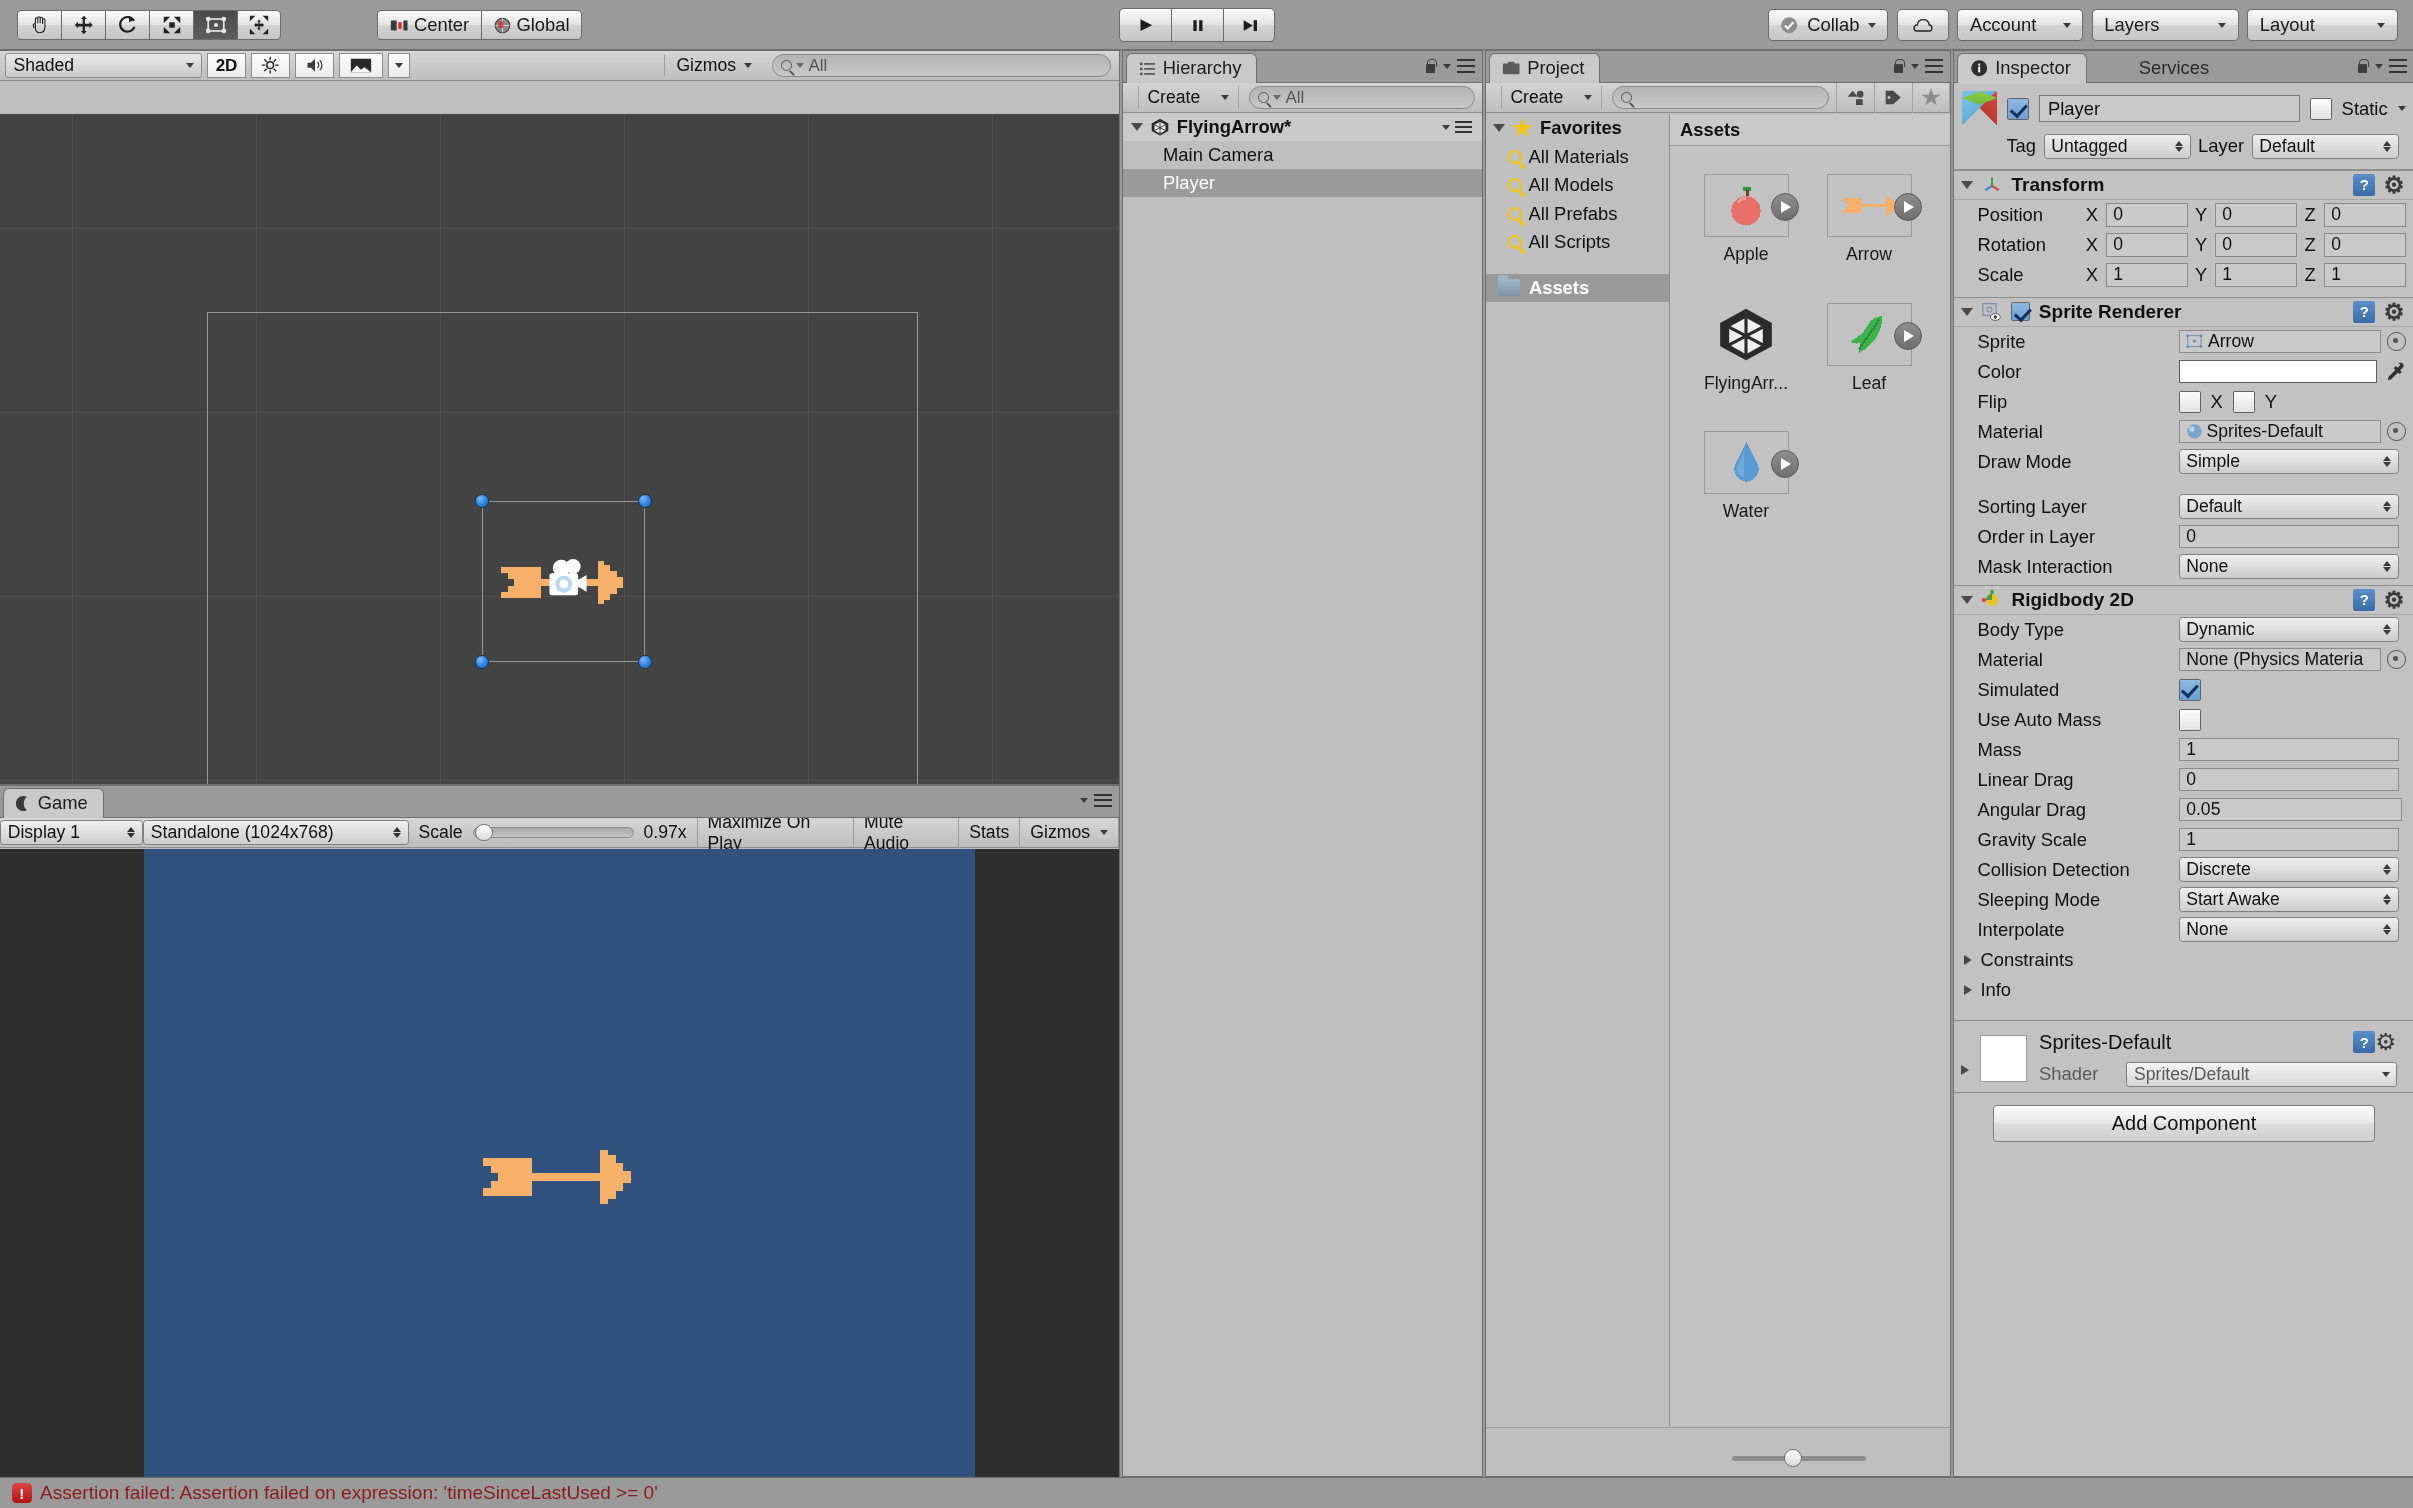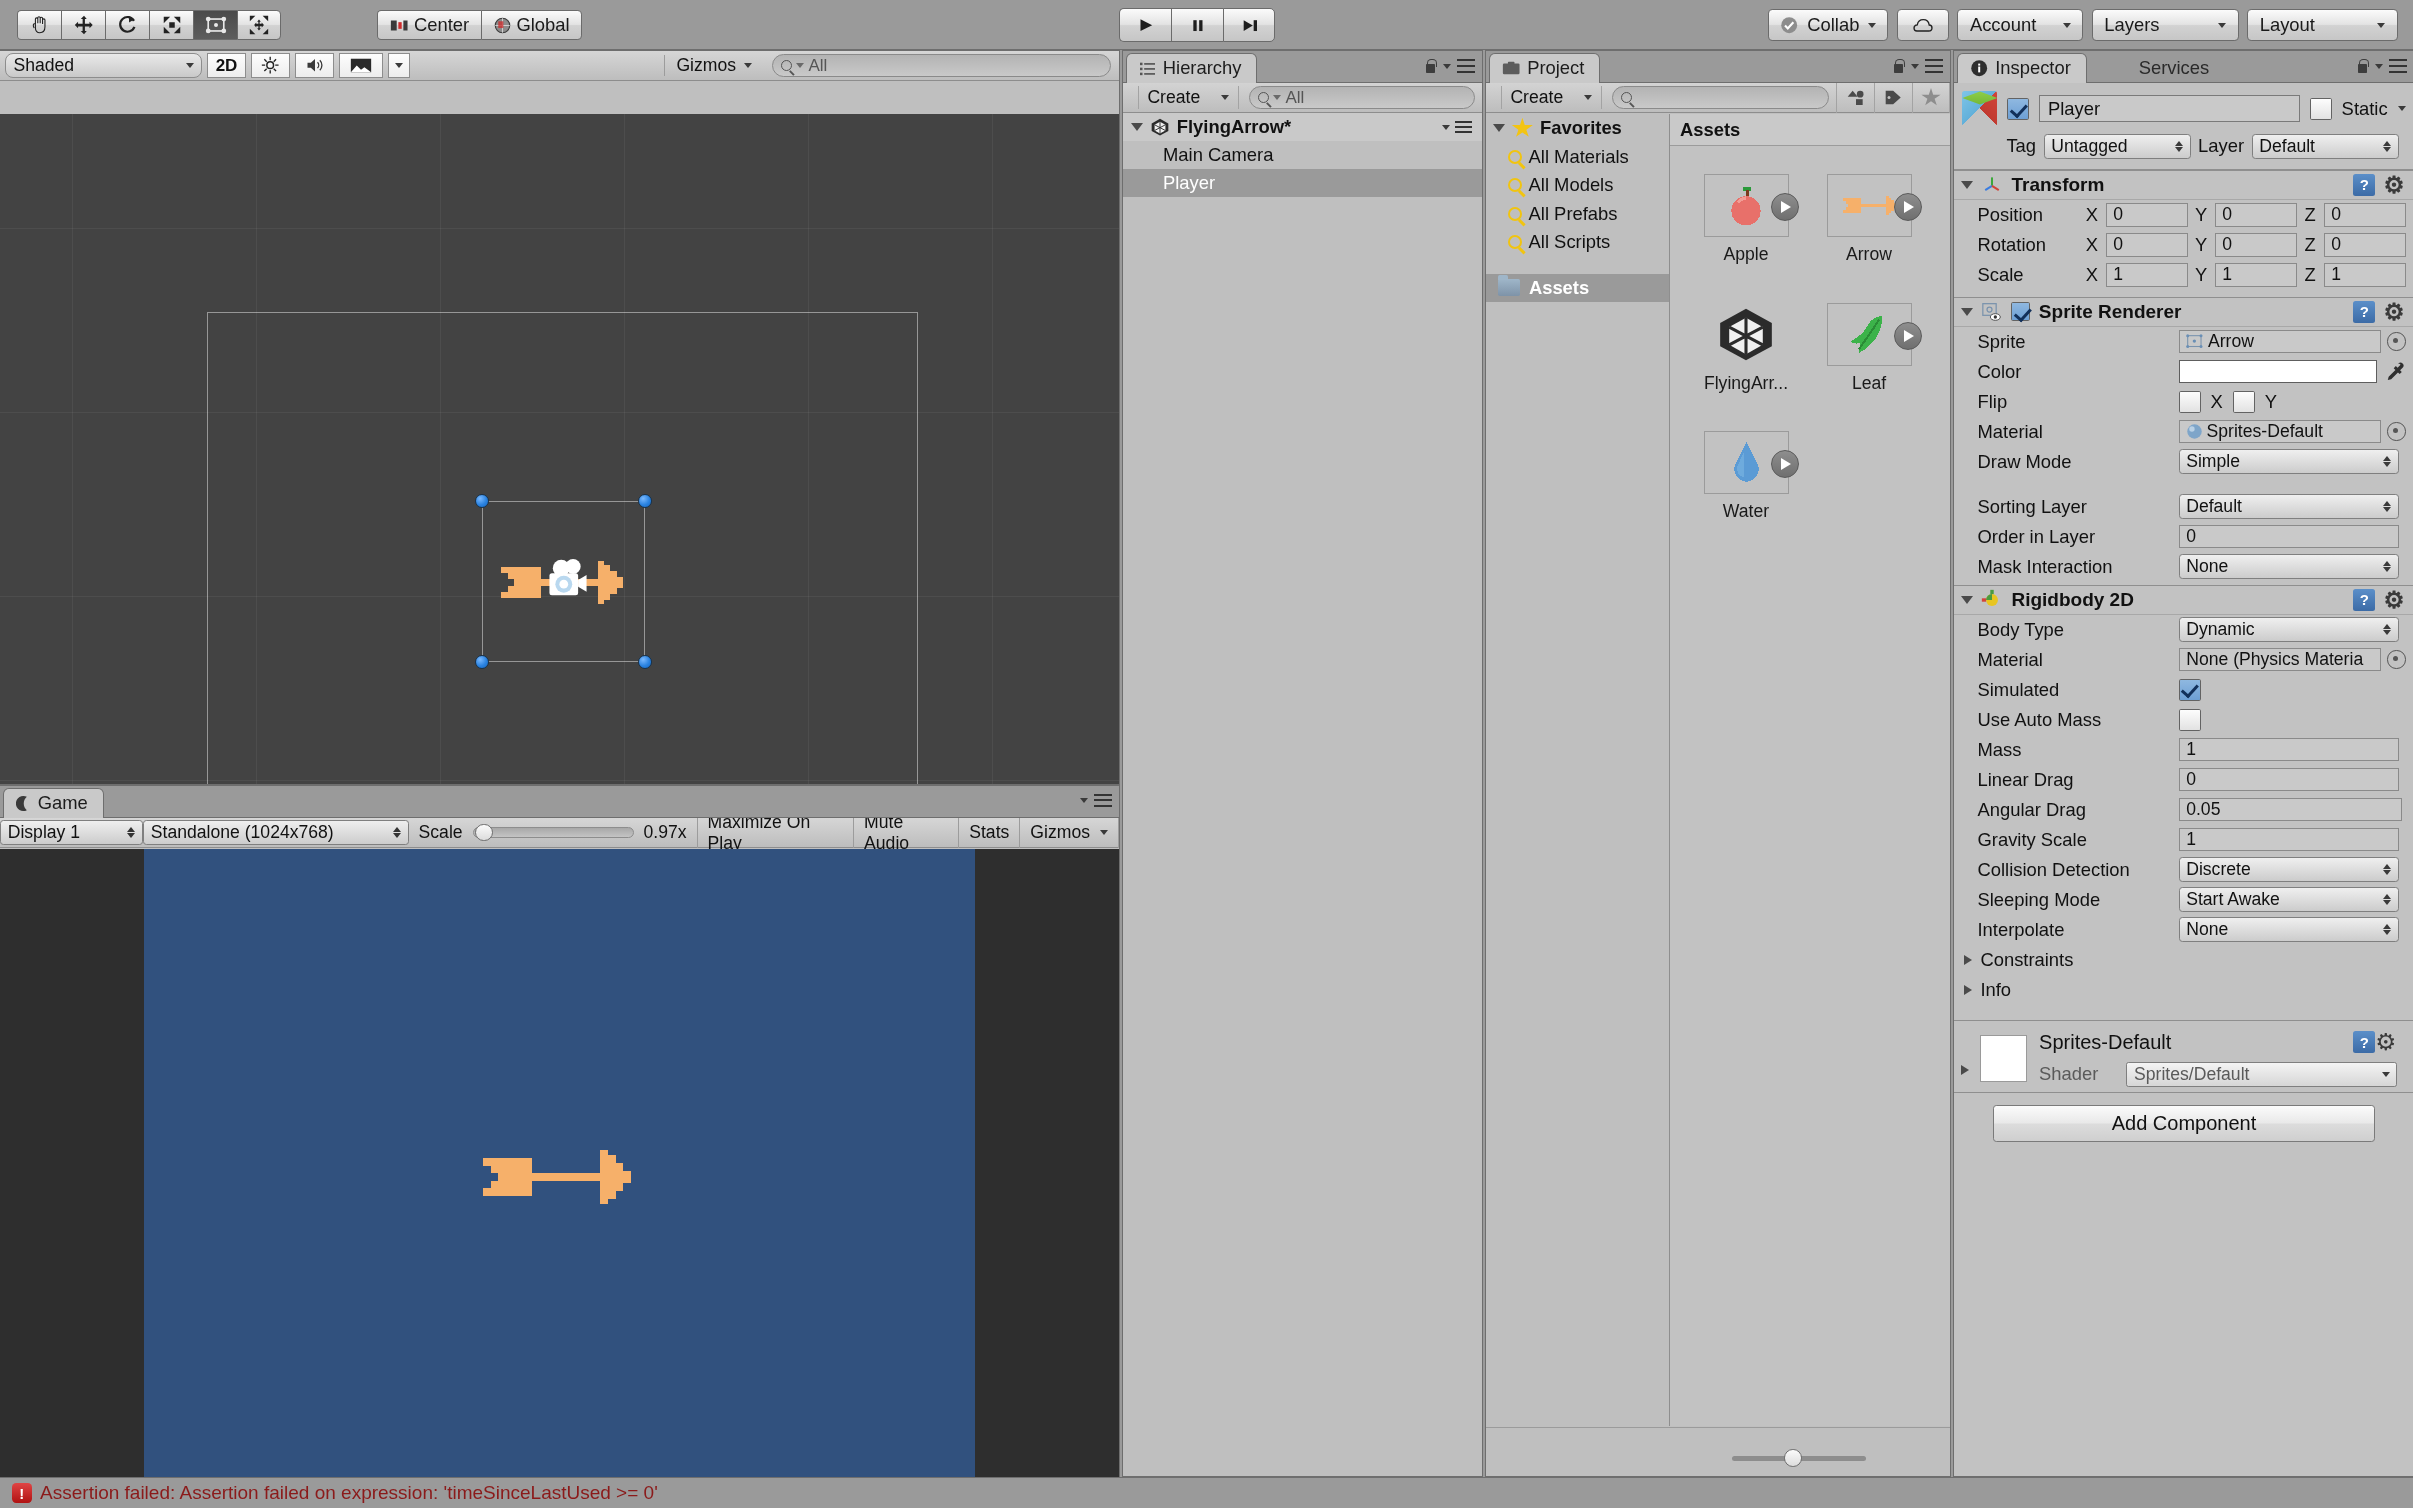--- a/index.html
+++ b/index.html
@@ -105,21 +105,21 @@
   #scene-panel { left: 0; top: 50px; width: 1120px; height: 735px; border-left:none; }
   #scene-toolbar {
     height: 30px; background: linear-gradient(to bottom,#d6d6d6,#bdbdbd);
     display: flex; align-items: center; border-bottom: 0.8px solid #8d8d8d;
   }
   .sc-dd {
     height: 25px; min-width: 197px; margin-left: 5px;
     display: flex; align-items: center; justify-content: space-between;
     padding: 0 7.5px; font-size: 17.6px;
     background: linear-gradient(to bottom,#e9e9e9,#c9c9c9);
-    border: 0.8px solid #8d8d8d; border-radius: 8px; gap: 24px;
+    border: 0.8px solid #8d8d8d; border-radius: 3px; gap: 24px;
   }
   .sc-btn {
     height: 25px; min-width: 39px; margin-left: 5px;
     display: flex; align-items: center; justify-content: center;
     font-size: 17px; font-weight: 600;
     background: linear-gradient(to bottom,#fdfdfd,#ededed);
     border: 0.8px solid #8d8d8d;
   }
   #scene-viewport {
     position: absolute; left: 0; top: 63px; width: 1119px; height: 670px;

